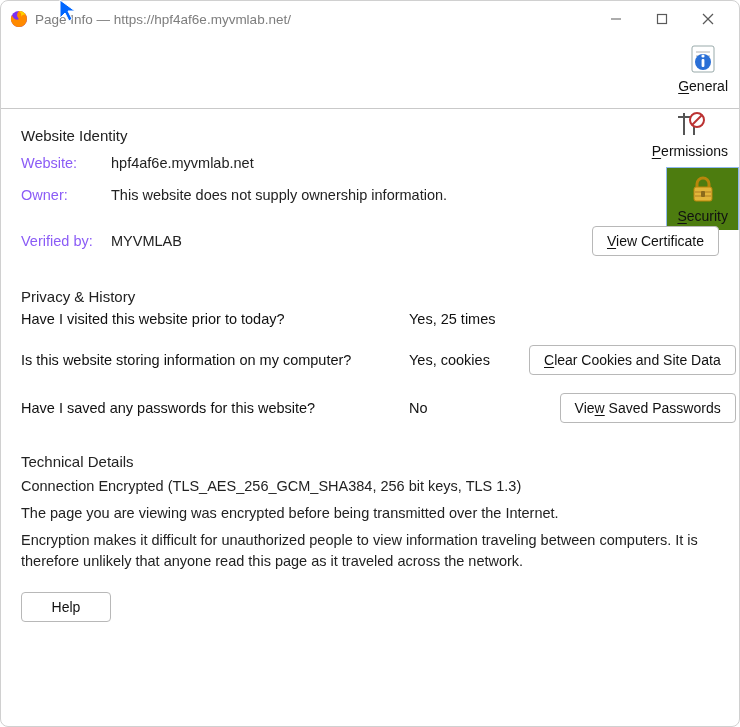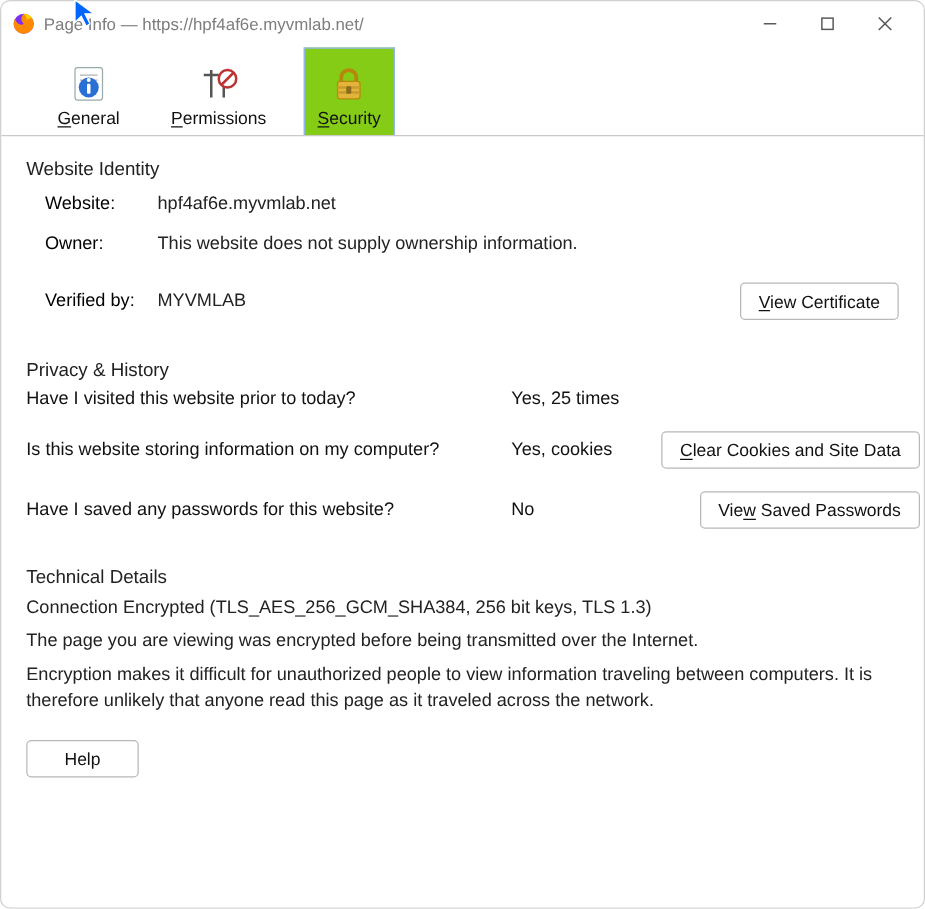--- a/index.html
+++ b/index.html
@@ -36,44 +36,45 @@
     position: absolute;
     left: 58px; top: -2px;
     pointer-events: none;
   }
   .toolbar {
     display: flex;
     align-items: flex-end;
     height: 72px;
     border-bottom: 1px solid #c9c9c9;
     padding-left: 34px;
-    gap: 19px;
+    gap: 2px;
+    flex-direction: column;
   }
   .toolbtn {
     display: flex; flex-direction: column; align-items: center; justify-content: flex-end;
     height: 70px; padding: 4px 10px 6px 10px;
     border: 1px solid transparent; border-bottom: none;
     min-width: 66px;
   }
   .toolbtn.selected {
-    background: #84cc16;
+    background: #4d7c0f;
     border: 1px solid #8fb8ee;
     border-bottom: none;
     align-items: center;
   }
   .toolbtn .ticon { width: 34px; height: 34px; display:flex; align-items:center; justify-content:center; }
   .toolbtn .tlabel { font-size: 14px; color:#111; margin-top: 2px; }
   .content {
     flex: 1 1 auto;
     padding: 14px 20px 20px 20px;
     overflow: auto;
   }
   .section-title { font-weight: 400; color:#222; margin-top: 4px; margin-bottom: 6px; font-size: 15px; }
   .row { display: flex; align-items: center; margin-top: 6px; min-height: 26px; }
-  .label-col { width: 90px; color:#000000;margin-left:15px; }
+  .label-col { width: 90px; color:#8b5cf6; }
   .value-col { flex: 1 1 auto; color:#222; }
   .row.verified { margin-top: 18px; }
   .btn {
     background: #fff;
     border: 1px solid #b8b8b8;
     border-radius: 4px;
     padding: 6px 14px;
     font-size: 14px;
     color:#111;
     cursor: pointer;

